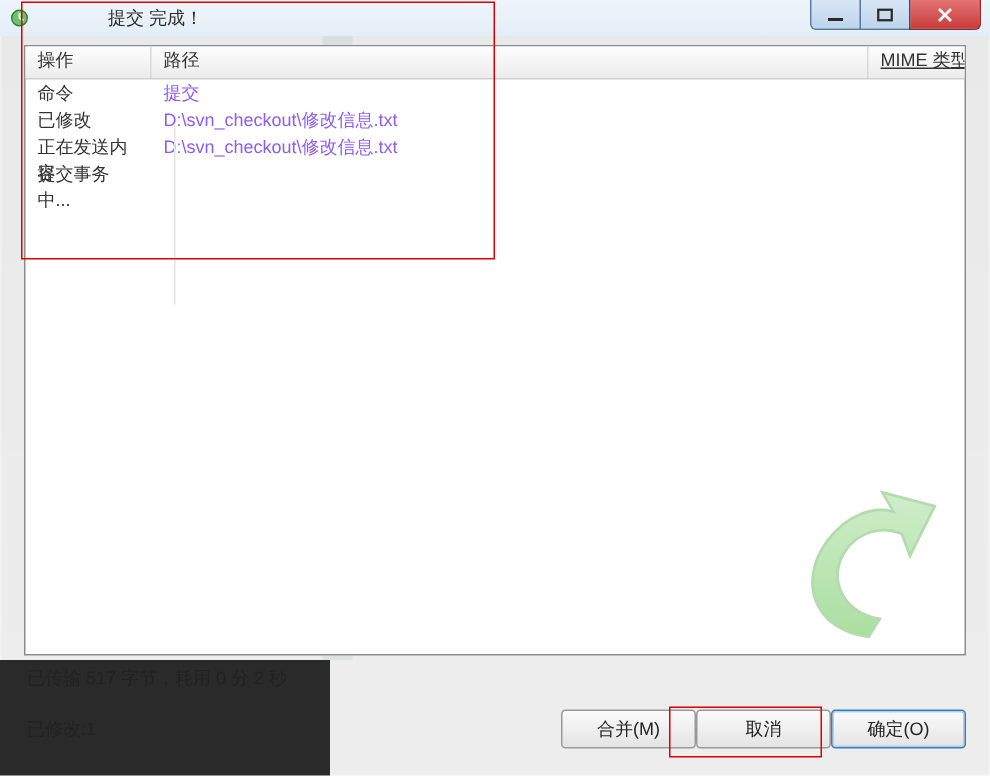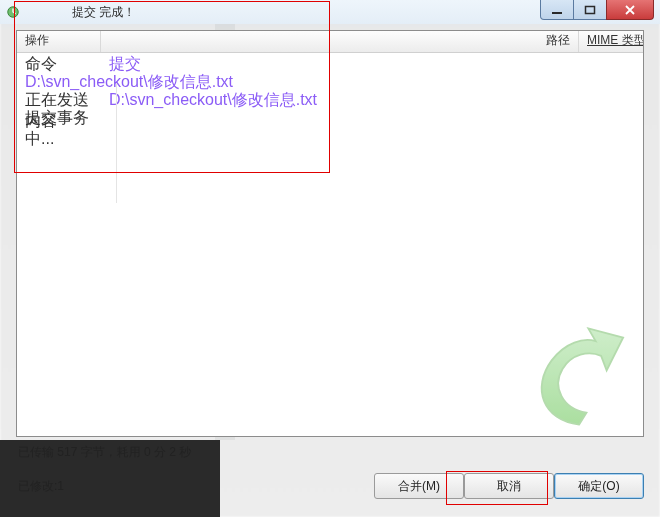--- a/index.html
+++ b/index.html
@@ -13,23 +13,23 @@
   .titlebar .title { color: #2b2b2b; margin-left: 48px; }
   .winbtns { position: absolute; top: 0; right: 6px; display: flex; }
   .winbtn { width: 34px; height: 20px; border: 1px solid #5a7aa0; border-top: none; background: linear-gradient(#d7e6f5,#bfd4ea); display: flex; align-items: center; justify-content: center; margin-left: -1px; }
   .winbtn.close { width: 48px; background: linear-gradient(#e57373,#c93c3c); border-color: #8a2a2a; border-bottom-right-radius: 4px; }
   .winbtn.min { border-bottom-left-radius: 4px; }
   .winbtn svg { width: 12px; height: 10px; }
   .panel { position: absolute; top: 30px; left: 16px; right: 16px; bottom: 80px; background: #fff; border: 1px solid #8c8c8c; }
   .listhead { display: flex; height: 22px; background: linear-gradient(#fdfdfd,#ececec); border-bottom: 1px solid #d0d0d0; }
   .col { padding: 1px 8px; border-right: 1px solid #d9d9d9; color: #333; overflow: hidden; white-space: nowrap; }
   .col.op { width: 84px; }
-  .col.path { flex: 1; text-align: right; }
+  .col.path { flex: 1; }
   .col.mime { width: 64px; text-align: center; border-right: none; text-decoration: underline; }
-  .rows { font-size: 16px; }
+  .rows { font-size: 12px; }
   .row { display: flex; height: 18px; }
   .row .c1 { width: 84px; padding: 1px 8px; color: #333; }
   .row .c2 { flex: 1; padding: 1px 8px; color: #8b5cf6; }
   .row .c3 { width: 64px; padding: 1px 8px; }
   .blue { color: #1a3fd4; }
   .bold { font-weight: bold; }
   .arrow-watermark { position: absolute; right: 18px; bottom: 6px; width: 110px; height: 120px; opacity: .75; }
   .vr1 { position: absolute; top: 52px; left: 99px; width: 1px; height: 120px; background: #e4e4e4; }
   .status1 { position: absolute; left: 18px; top: 444px; color: #222; }
   .status2 { position: absolute; left: 18px; top: 478px; color: #222; }
@@ -83,20 +83,21 @@
     <div class="col mime">MIME 类型</div>
   </div>
   <div class="vr1"></div>
   <div class="rows" id="rows">
       <div class="row">
         <div class="c1 ">命令</div>
         <div class="c2 ">提交</div>
         <div class="c3"></div>
       </div>
       <div class="row">
+        <div class="c1 blue">已修改</div>
         <div class="c2 blue">D:\svn_checkout\修改信息.txt</div>
         <div class="c3"></div>
       </div>
       <div class="row">
         <div class="c1 ">正在发送内容</div>
         <div class="c2 ">D:\svn_checkout\修改信息.txt</div>
         <div class="c3"></div>
       </div>
       <div class="row">
         <div class="c1 ">提交事务中...</div>

